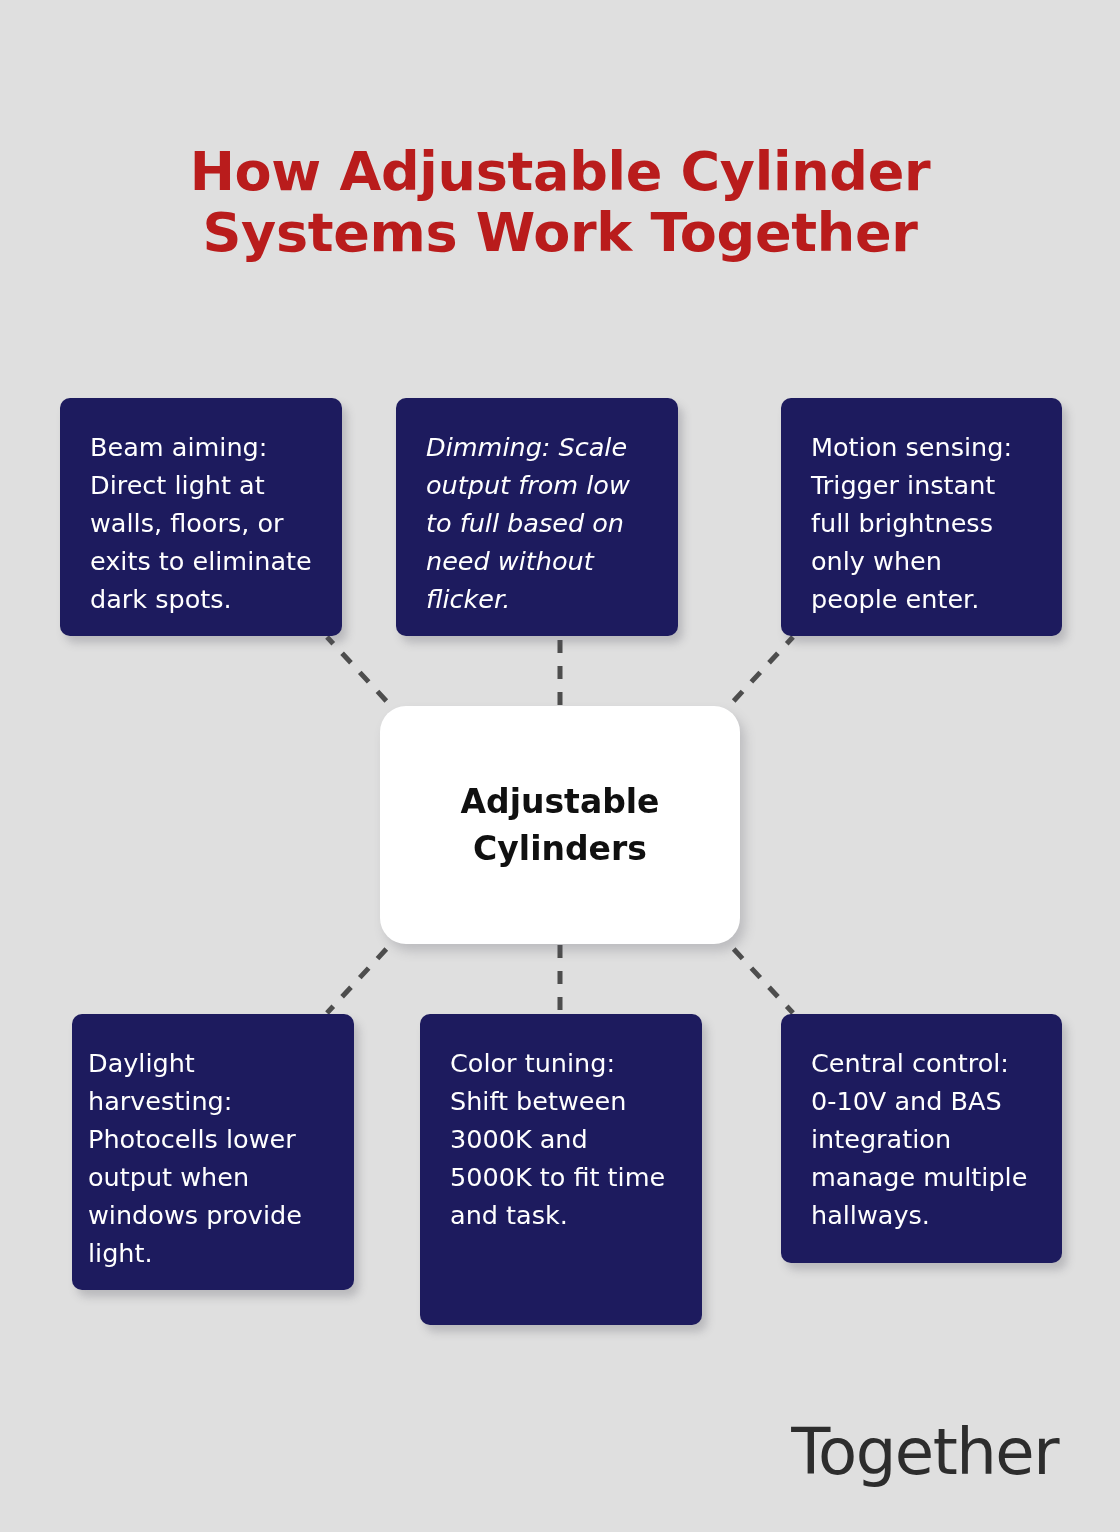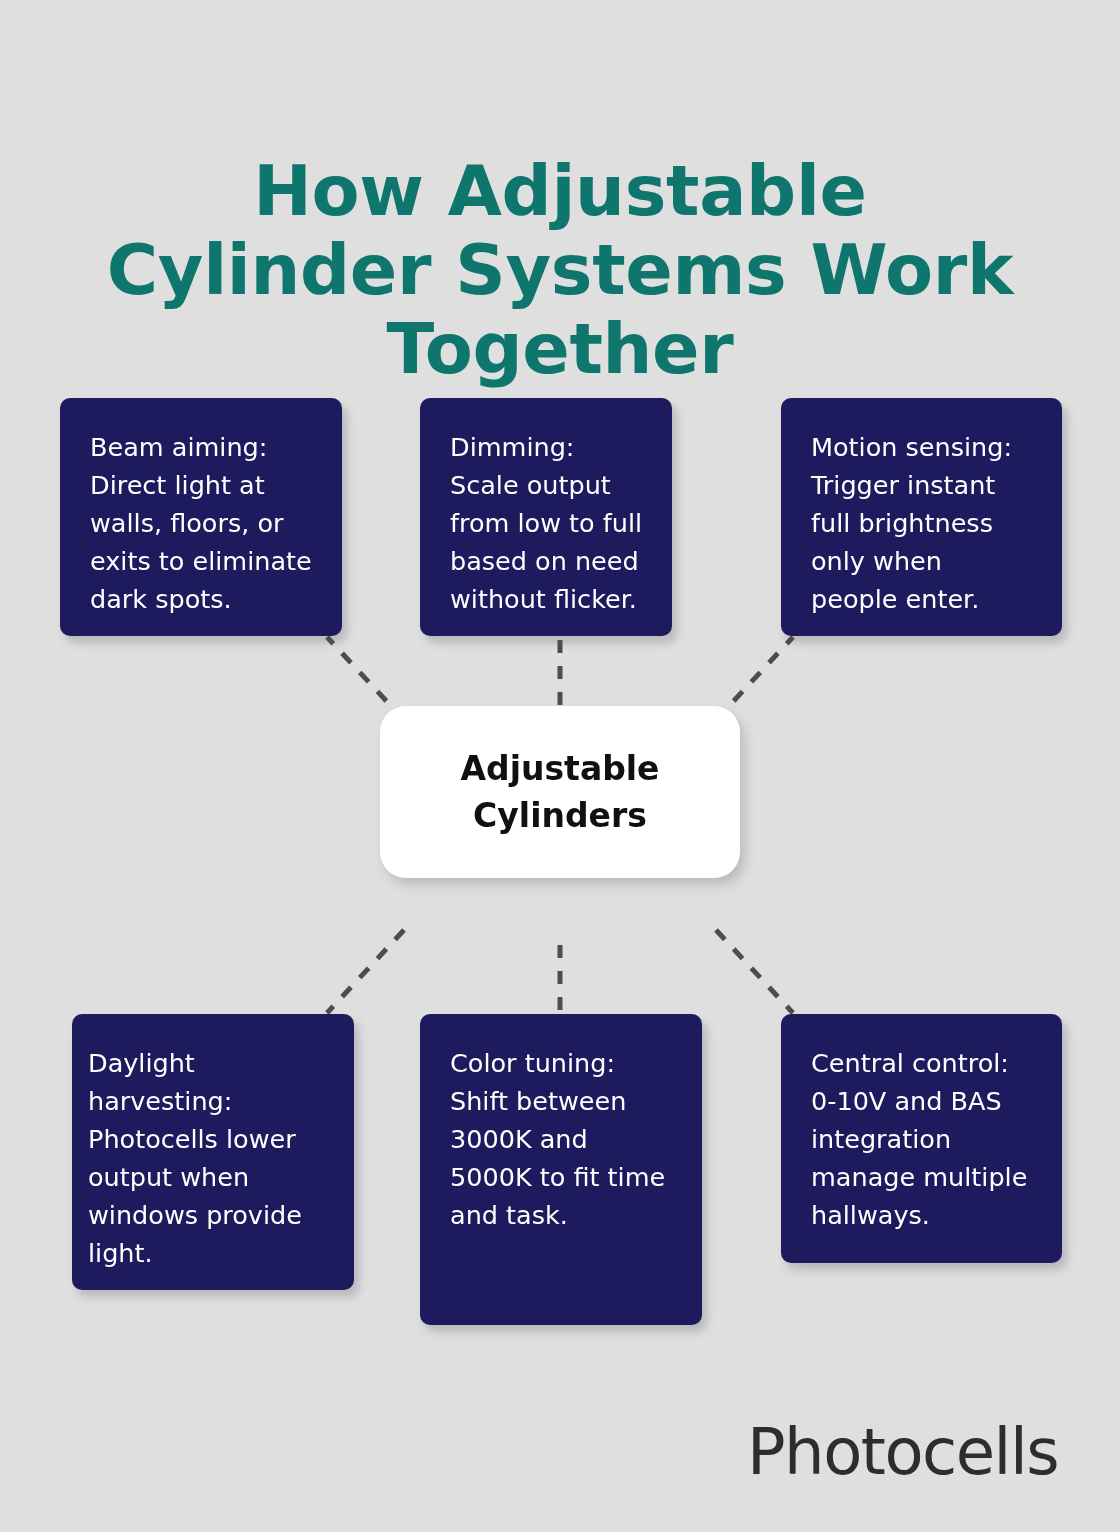--- a/index.html
+++ b/index.html
@@ -22,23 +22,23 @@
 
   
   #page-title {
     position: absolute;
     left: 90px;
     top: 105px;
     width: 940px;
     text-align: center;
     font-family: "DejaVu Sans", sans-serif;
     font-weight: bold;
-    font-size: 70px;
+    font-size: 54px;
     line-height: 1.13;
-    color: #0f766e;
+    color: #b91c1c;
     letter-spacing: -0.3px;
   }
 
   
   #connectors {
     position: absolute;
     left: 0;
     top: 0;
     width: 1120px;
     height: 1532px;
@@ -59,34 +59,34 @@
     font-weight: normal;
     box-shadow: 5px 7px 9px rgba(90, 90, 100, 0.28);
     overflow: hidden;
   }
   .node .node-text {
     display: block;
   }
 
   
   #node-beam-aiming     { left: 60px;  top: 398px;  width: 282px; height: 238px; }
-  #node-dimming         { left: 420px; top: 398px;  width: 252px; height: 238px; }
+  #node-dimming         { left: 396px; top: 398px;  width: 282px; height: 238px; font-style: italic; }
   #node-motion-sensing  { left: 781px; top: 398px;  width: 281px; height: 238px; }
   
   #node-daylight-harvesting { left: 72px;  top: 1014px; width: 282px; height: 276px; padding-left: 16px; }
   #node-color-tuning        { left: 420px; top: 1014px; width: 282px; height: 311px; }
   #node-central-control     { left: 781px; top: 1014px; width: 281px; height: 249px; }
 
   
   #node-center {
     position: absolute;
     left: 380px;
     top: 706px;
     width: 360px;
-    height: 172px;
+    height: 238px;
     background: #ffffff;
     border-radius: 26px;
     box-shadow: 5px 7px 11px rgba(90, 90, 100, 0.26);
     display: flex;
     align-items: center;
     justify-content: center;
     box-sizing: border-box;
     padding: 0 34px;
   }
   #node-center .center-label {
@@ -151,15 +151,15 @@
   </div>
 
   <div class="node" id="node-color-tuning">
     <span class="node-text">Color tuning: Shift between 3000K and 5000K to fit time and task.</span>
   </div>
 
   <div class="node" id="node-central-control">
     <span class="node-text">Central control: 0-10V and BAS integration manage multiple hallways.</span>
   </div>
 
-  <div id="brand-logo">Photocells</div>
+  <div id="brand-logo">Together</div>
 
 </div>
 
 </body></html>

